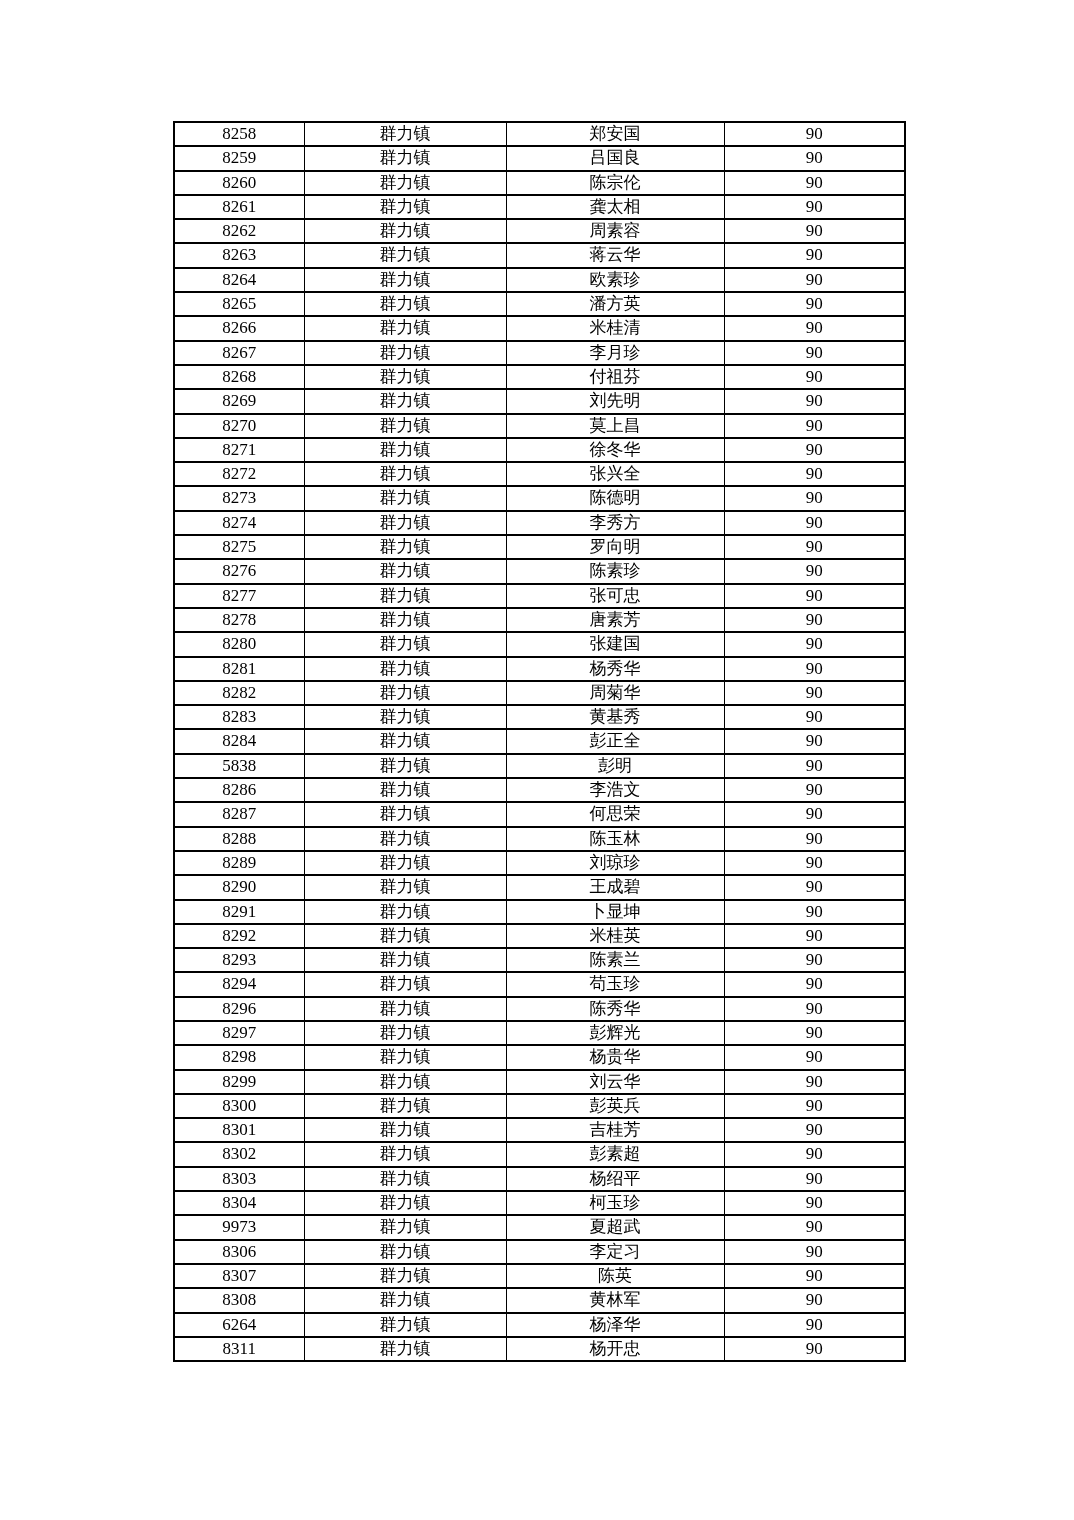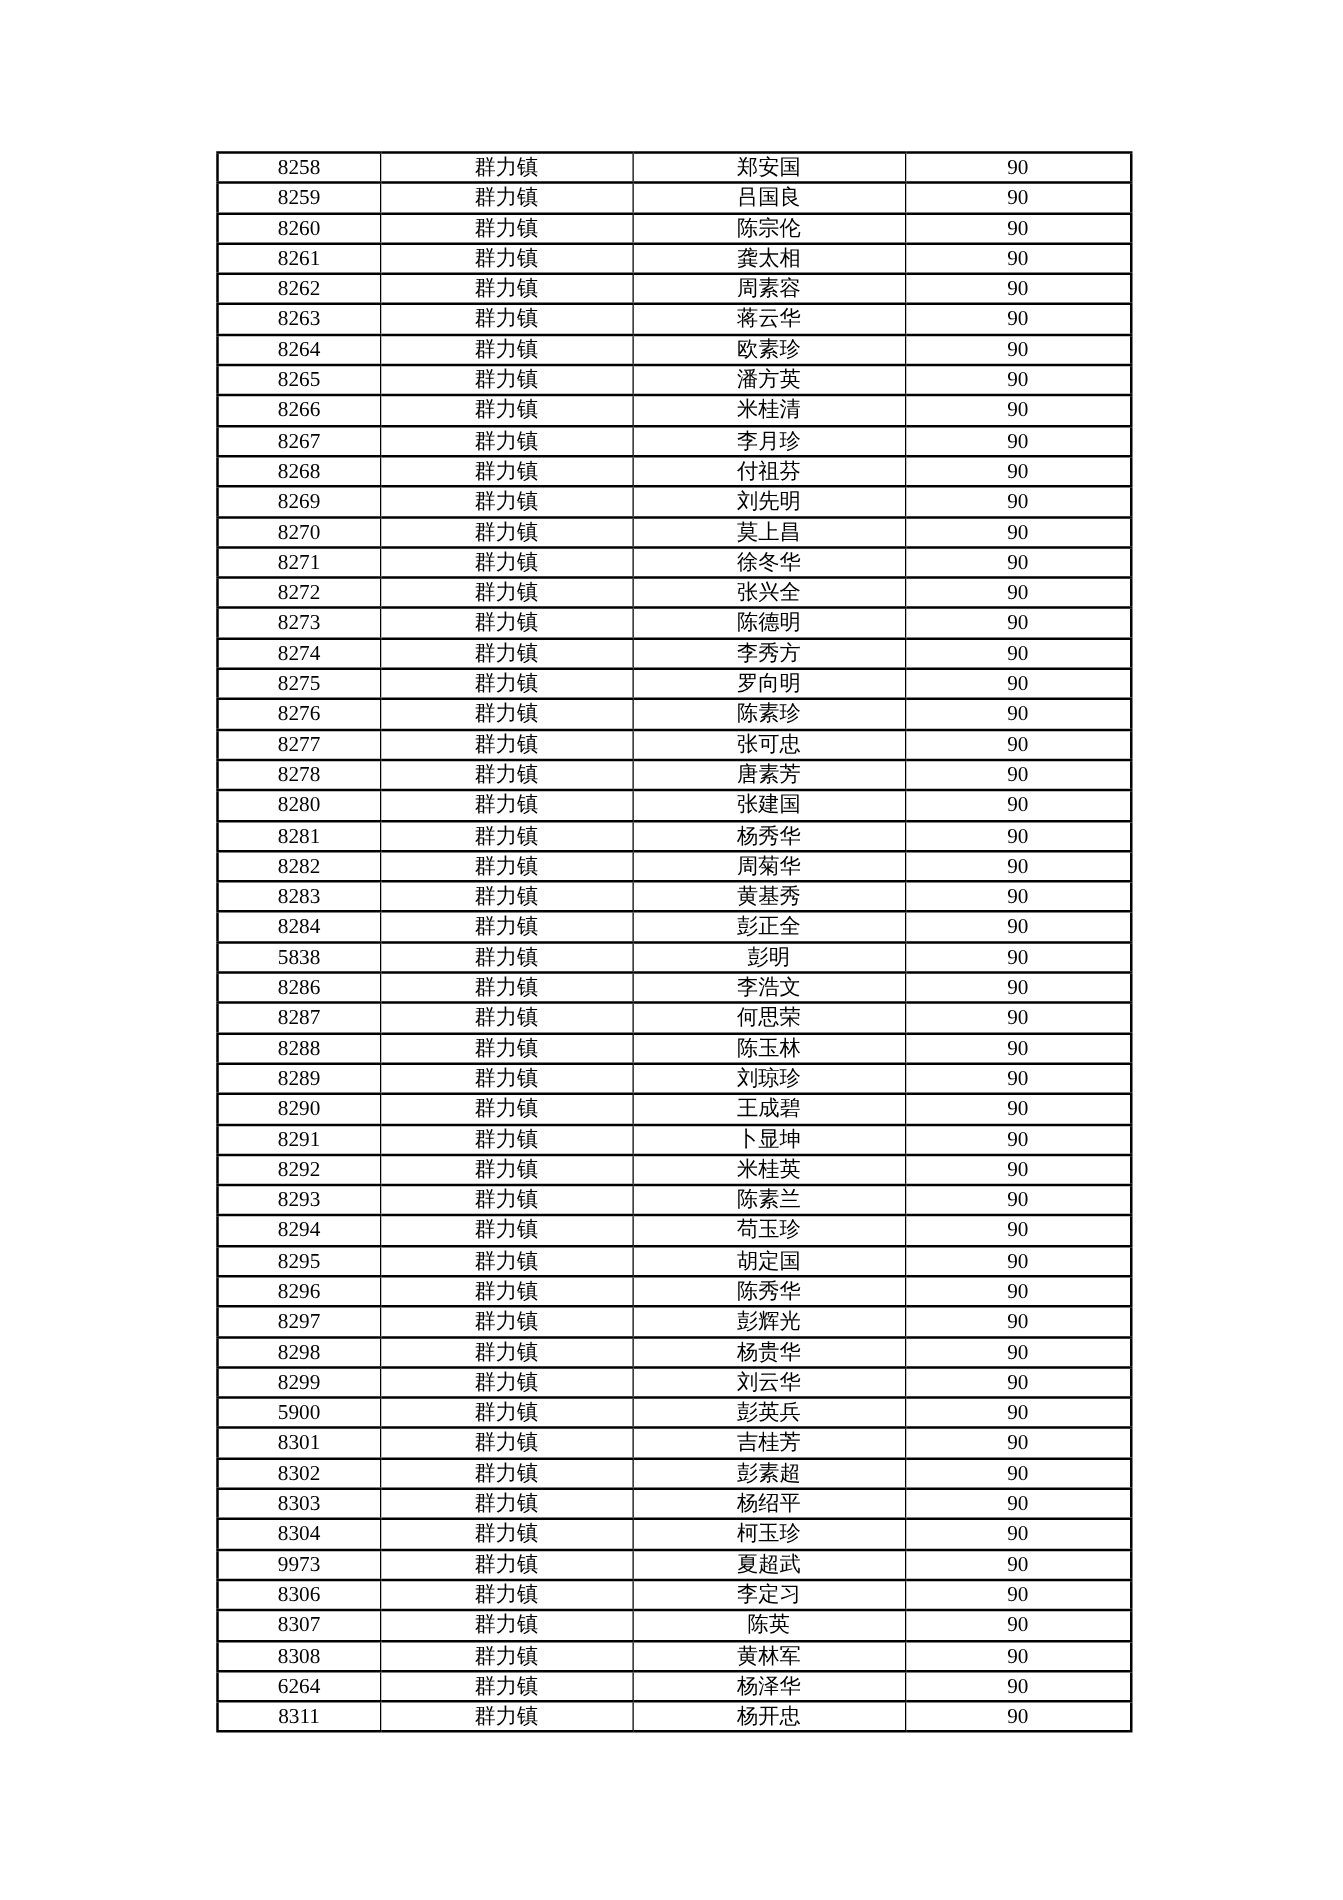--- a/index.html
+++ b/index.html
@@ -267,26 +267,20 @@
     <td>陈素兰</td>
     <td>90</td>
   </tr>
         <tr>
     <td>8294</td>
     <td>群力镇</td>
     <td>苟玉珍</td>
     <td>90</td>
   </tr>
         <tr>
-    <td>8295</td>
-    <td>群力镇</td>
-    <td>胡定国</td>
-    <td>90</td>
-  </tr>
-        <tr>
     <td>8296</td>
     <td>群力镇</td>
     <td>陈秀华</td>
     <td>90</td>
   </tr>
         <tr>
     <td>8297</td>
     <td>群力镇</td>
     <td>彭辉光</td>
     <td>90</td>
@@ -297,21 +291,21 @@
     <td>杨贵华</td>
     <td>90</td>
   </tr>
         <tr>
     <td>8299</td>
     <td>群力镇</td>
     <td>刘云华</td>
     <td>90</td>
   </tr>
         <tr>
-    <td>5900</td>
+    <td>8300</td>
     <td>群力镇</td>
     <td>彭英兵</td>
     <td>90</td>
   </tr>
         <tr>
     <td>8301</td>
     <td>群力镇</td>
     <td>吉桂芳</td>
     <td>90</td>
   </tr>

